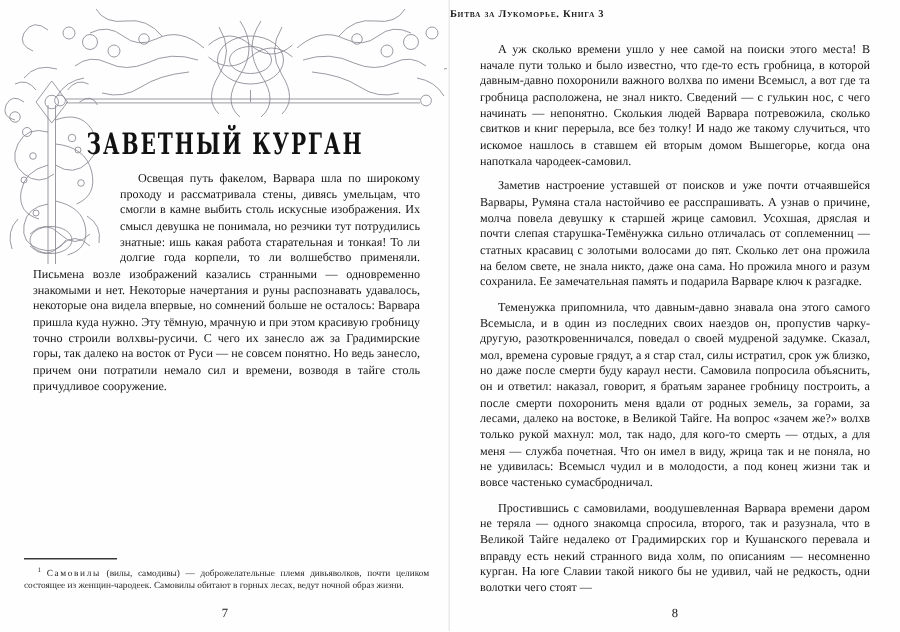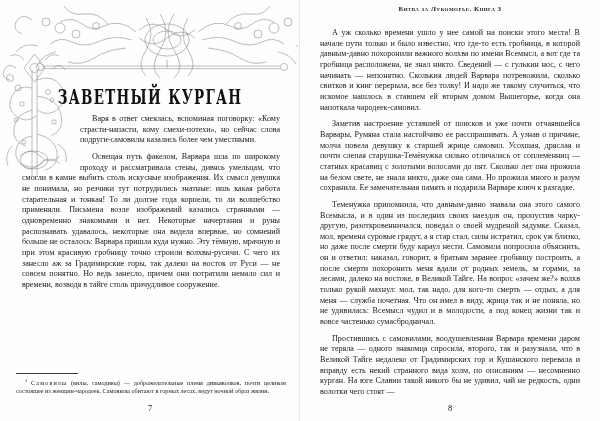--- a/index.html
+++ b/index.html
@@ -146,21 +146,20 @@
     color: #111;
   }
 
   
 
   .running-head {
     position: absolute;
     top: 5px;
     left: 0;
     width: 300px;
-    text-align: center;
     font-size: 7px;
     letter-spacing: 0.45px;
     color: #1a1a1a;
     font-variant: small-caps;
     font-weight: 600;
   }
 
   .body-col-right {
     position: absolute;
     left: 14px;
@@ -256,21 +255,20 @@
         <circle cx="22" cy="94" r="2"></circle>
         <path d="M56 96 q10 6 8 18"></path>
         <path d="M10 98 q-8 8 -4 20"></path>
       </g>
     </svg>
 
     <div class="chapter-title">ЗАВЕТНЫЙ КУРГАН</div>
 
     <div class="body-col-left">
       <div class="indent-float"></div>
-      <p class="bt">Варя в ответ смеялась, вспоминая поговорку: «Кому страсти-напасти, кому смехи-потехи», но сейчас слова подруги-самовилы казались более чем уместными.</p>
       <p class="bt">Освещая путь факелом, Варвара шла по широкому проходу и рассматривала стены, дивясь умельцам, что смогли в камне выбить столь искусные изображения. Их смысл девушка не понимала, но резчики тут потрудились знатные: ишь какая работа старательная и тонкая! То ли долгие года корпели, то ли волшебство применяли. Письмена возле изображений казались странными — одновременно знакомыми и нет. Некоторые начертания и руны распознавать удавалось, некоторые она видела впервые, но сомнений больше не осталось: Варвара пришла куда нужно. Эту тёмную, мрачную и при этом красивую гробницу точно строили волхвы-русичи. С чего их занесло аж за Градимирские горы, так далеко на восток от Руси — не совсем понятно. Но ведь занесло, причем они потратили немало сил и времени, возводя в тайге столь причудливое сооружение.</p>
     </div>
 
     <div class="footnote-wrap">
       <div class="footnote-rule"></div>
       <p class="fn"><span class="fn-sup">1</span> <span class="fn-spaced">Самовилы</span><span> (вилы, самодивы) — доброжелательные племя дивьяволков, почти целиком состоящее из женщин-чародеек. Самовилы обитают в горных лесах, ведут ночной образ жизни.</span></p>
     </div>
 
     <div class="folio">7</div>
   </div>

